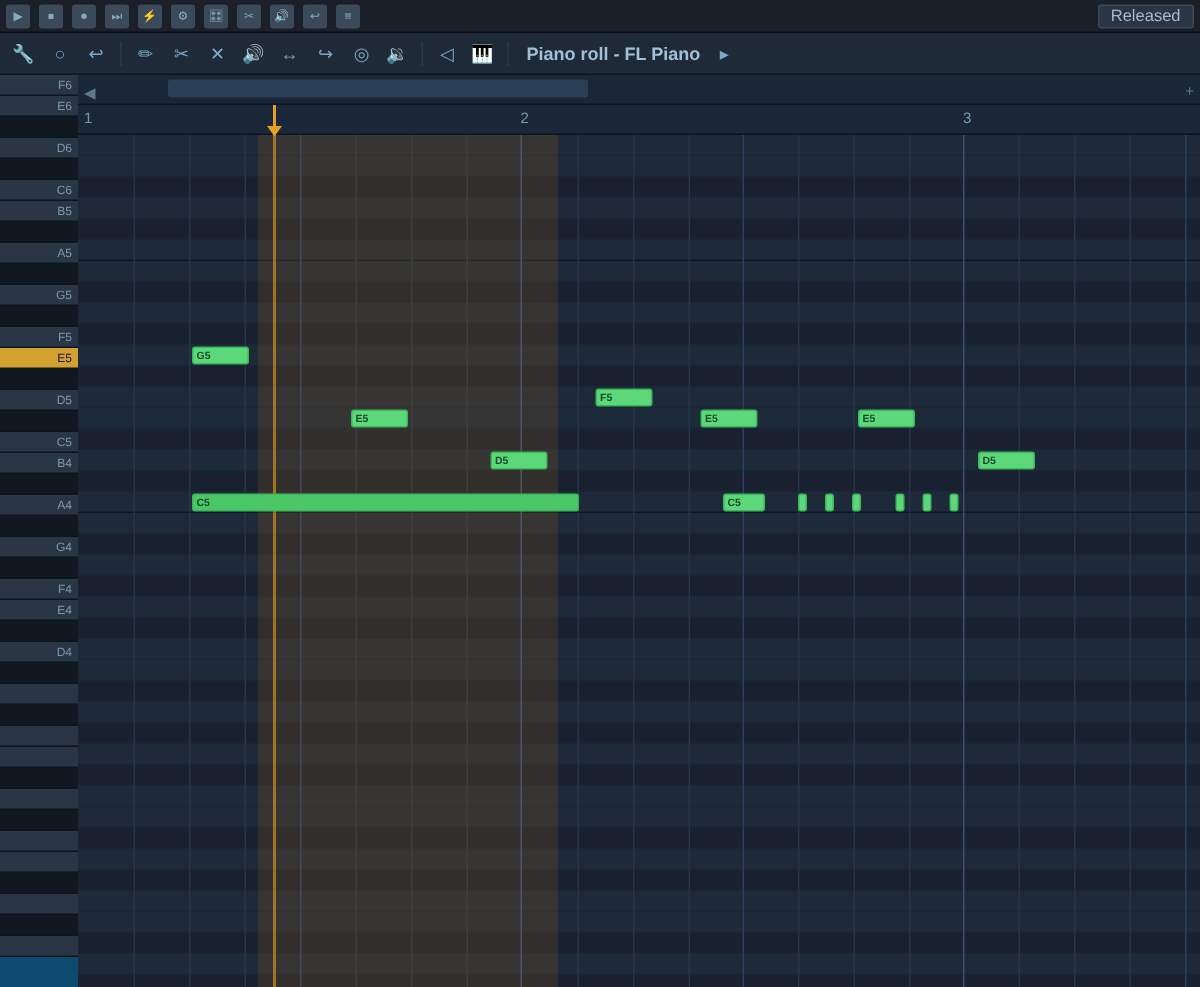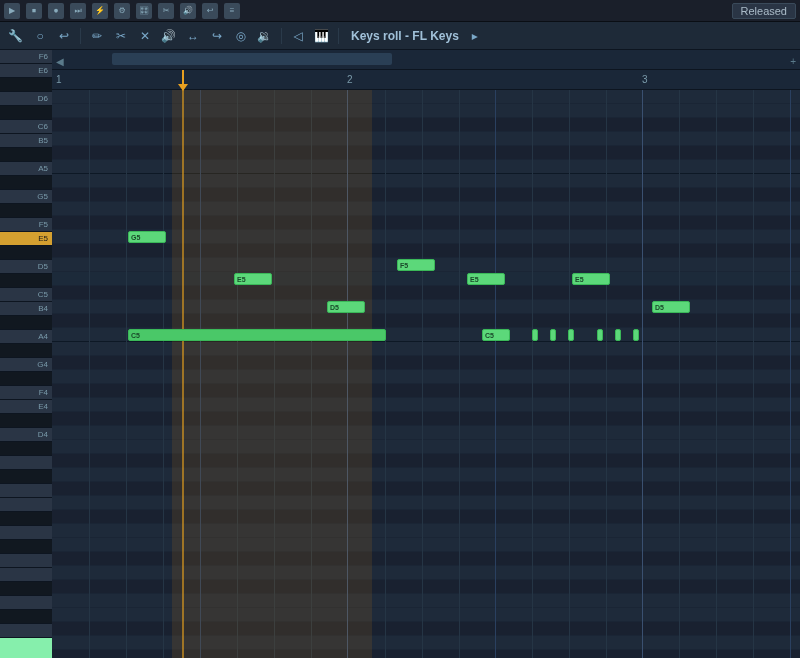--- a/index.html
+++ b/index.html
@@ -65,21 +65,21 @@
     
     #main {
       display: flex;
       height: calc(658px - 22px - 28px);
     }
 
     
     #piano {
       width: 52px;
       flex-shrink: 0;
-      background: #86efac;
+      background: #0c4a6e;
       position: relative;
       overflow: hidden;
     }
 
     .piano-row {
       height: 14px;
       display: flex;
       align-items: center;
       position: relative;
       border-bottom: 1px solid #0d1520;
@@ -281,21 +281,21 @@
   <div class="tool-icon">✕</div>
   <div class="tool-icon">🔊</div>
   <div class="tool-icon">↔</div>
   <div class="tool-icon">↪</div>
   <div class="tool-icon">◎</div>
   <div class="tool-icon">🔉</div>
   <div class="tool-sep"></div>
   <div class="tool-icon">◁</div>
   <div class="tool-icon">🎹</div>
   <div class="tool-sep"></div>
-  <span class="tool-title">Keys roll - FL Keys</span>
+  <span class="tool-title">Piano roll - FL Piano</span>
   <div class="tool-icon" style="margin-left:2px;">▸</div>
 </div>
 
 <div id="main">
 
   <div id="piano">
 
     <div class="piano-row white">
         <span class="piano-key-label">F6</span>
       </div>

